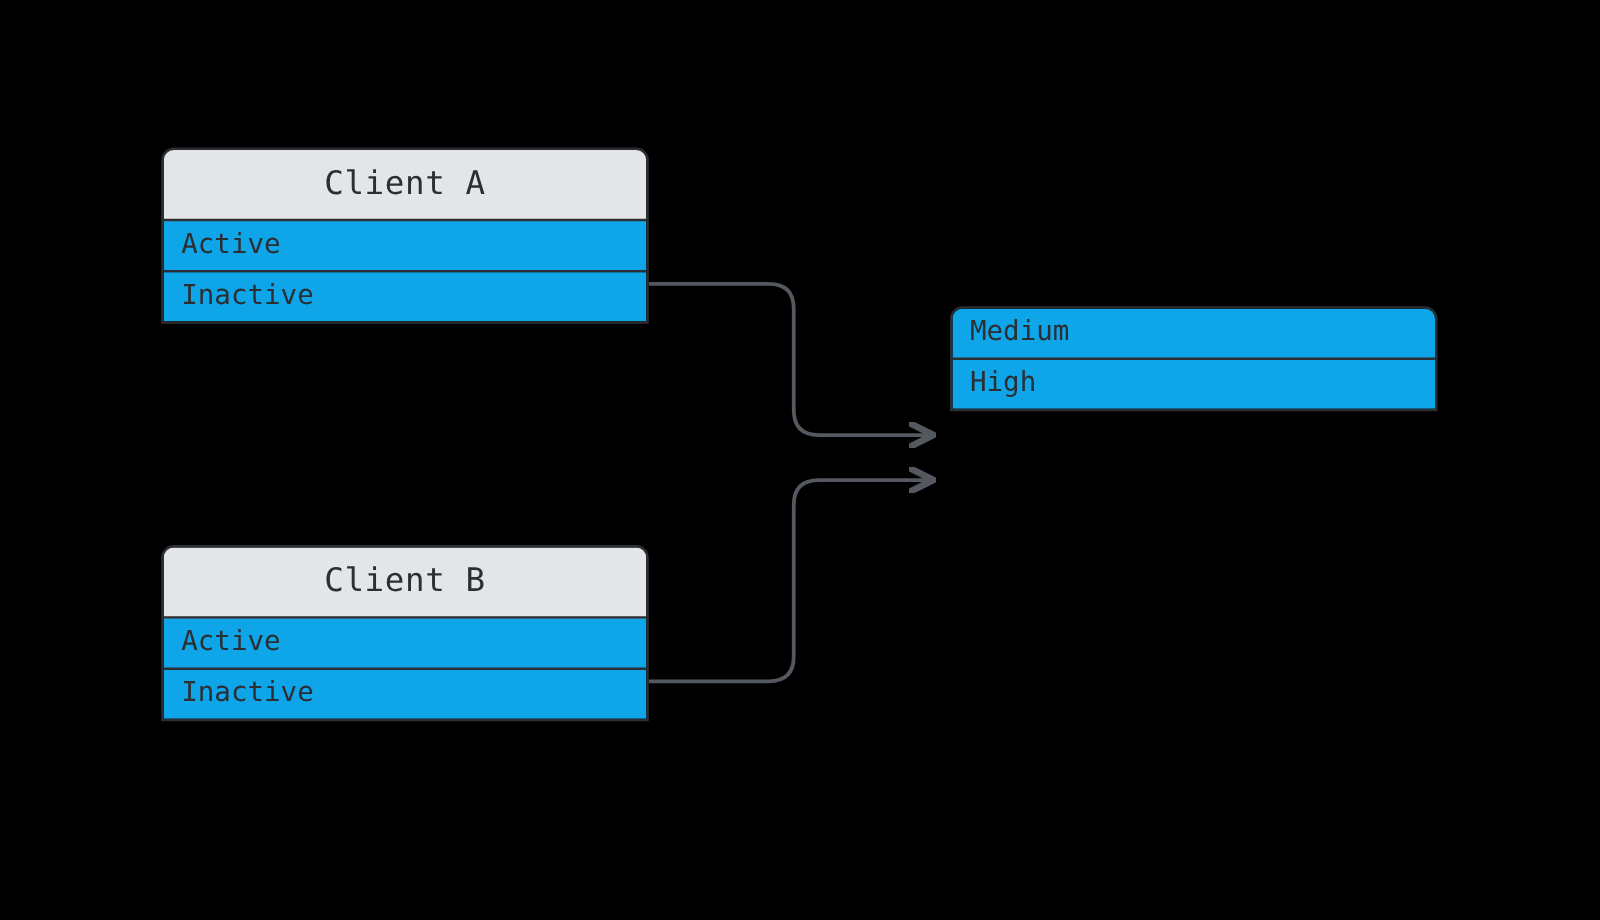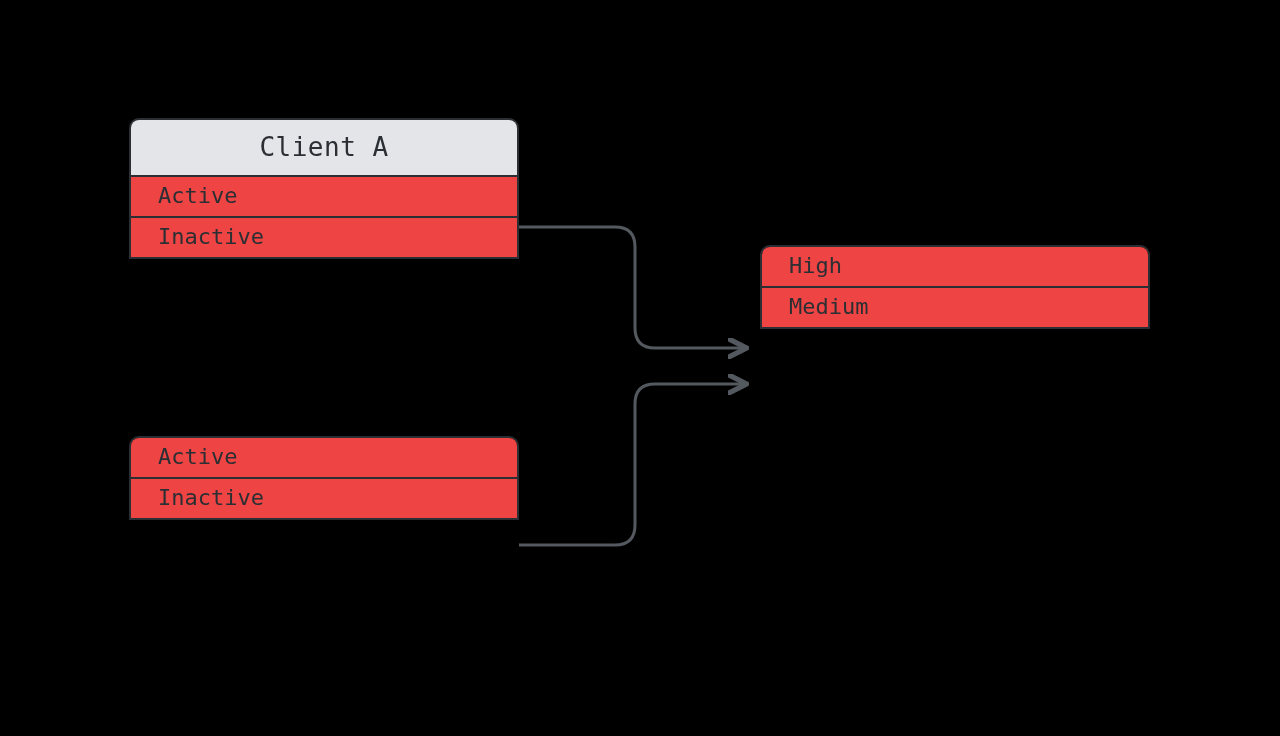--- a/index.html
+++ b/index.html
@@ -28,22 +28,22 @@
   .entity-header {
     background: #e3e5e8;
     text-align: center;
     padding: 12px 10px;
     font-size: 26px;
     line-height: 1.2;
     letter-spacing: 0.5px;
     border-bottom: 2px solid #2b2f33;
   }
   .entity-row {
-    background: #ef4444;
-    padding: 4px 27px;
+    background: #0ea5e9;
+    padding: 4px 14px;
     font-size: 22px;
     line-height: 1.4;
     border-bottom: 2px solid #2b2f33;
   }
   .entity-row:last-child { border-bottom: none; }
 
   svg.connectors {
     position: absolute;
     left: 0; top: 0;
     width: 1280px;
@@ -84,22 +84,23 @@
              L 745 384" marker-end="url(#arrowB)"></path>
   </svg>
 
   <div class="entity" style="left:129px; top:118px;">
     <div class="entity-header">Client A</div>
     <div class="entity-row">Active</div>
     <div class="entity-row">Inactive</div>
   </div>
 
   <div class="entity" style="left:129px; top:436px;">
+    <div class="entity-header">Client B</div>
     <div class="entity-row">Active</div>
     <div class="entity-row">Inactive</div>
   </div>
 
   <div class="entity" style="left:760px; top:245px;">
+    <div class="entity-row">Medium</div>
     <div class="entity-row">High</div>
-    <div class="entity-row">Medium</div>
   </div>
 
 </div>
 
 </body></html>

